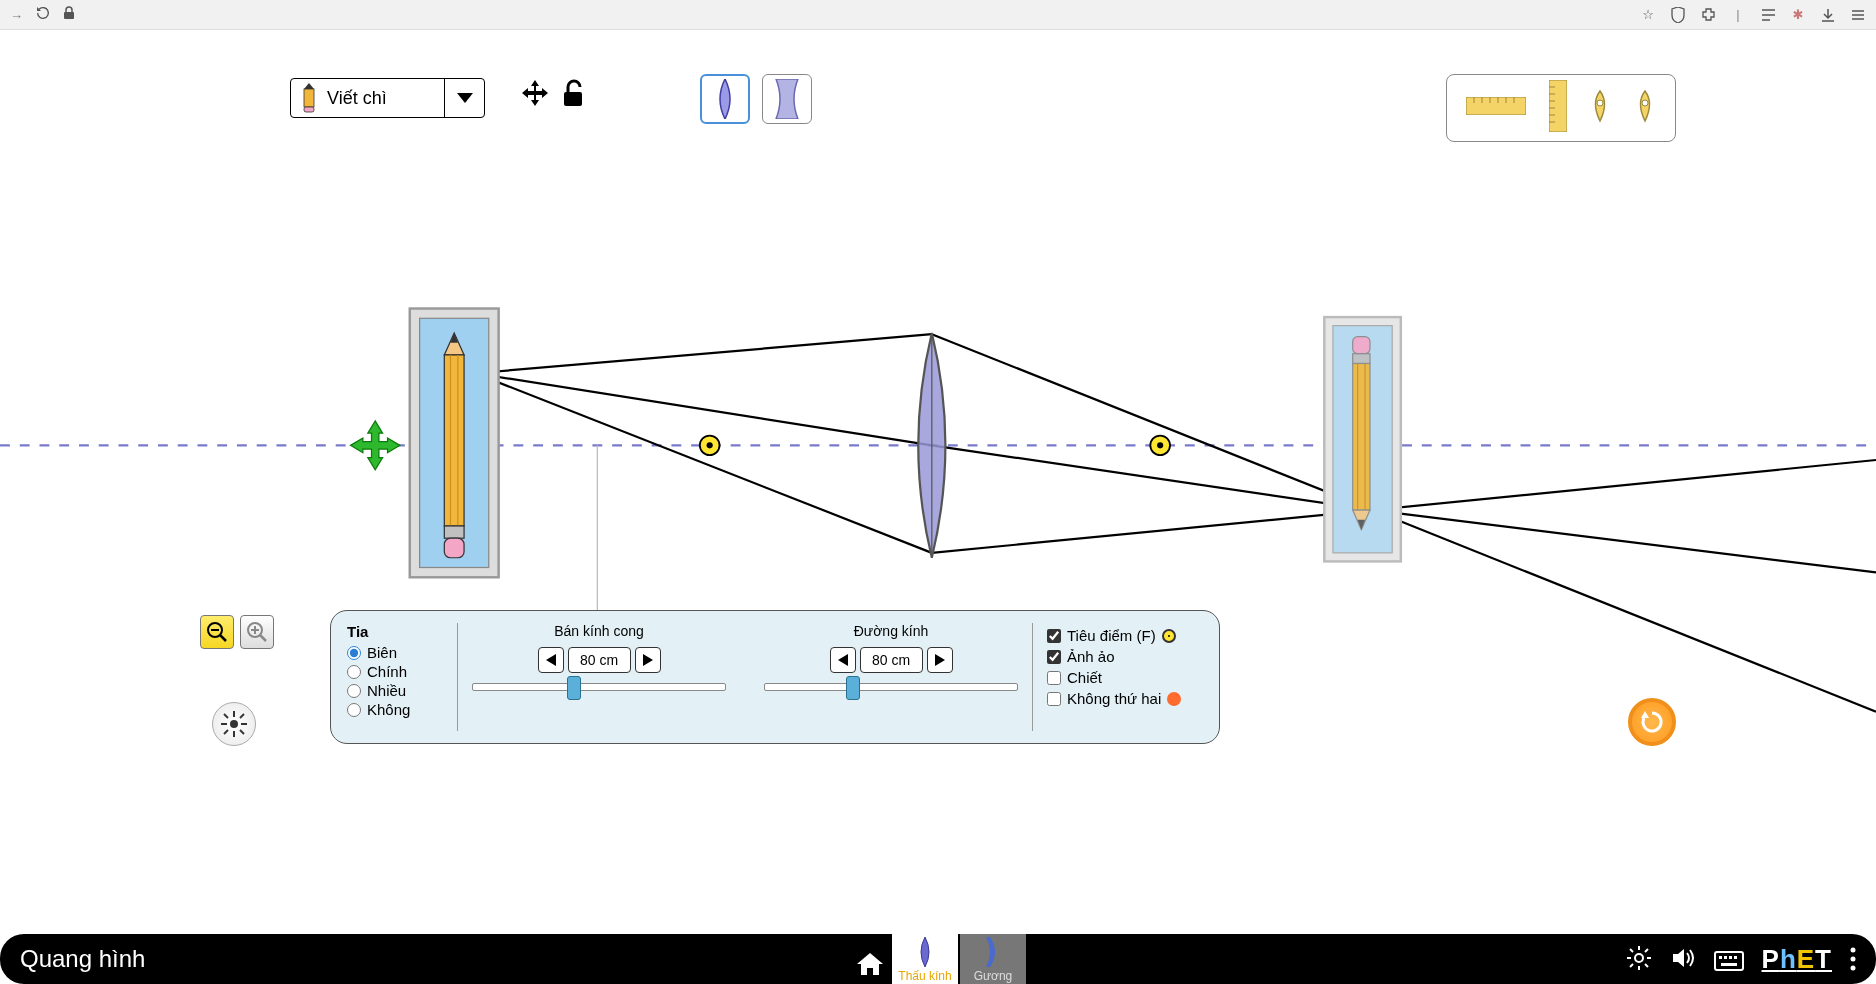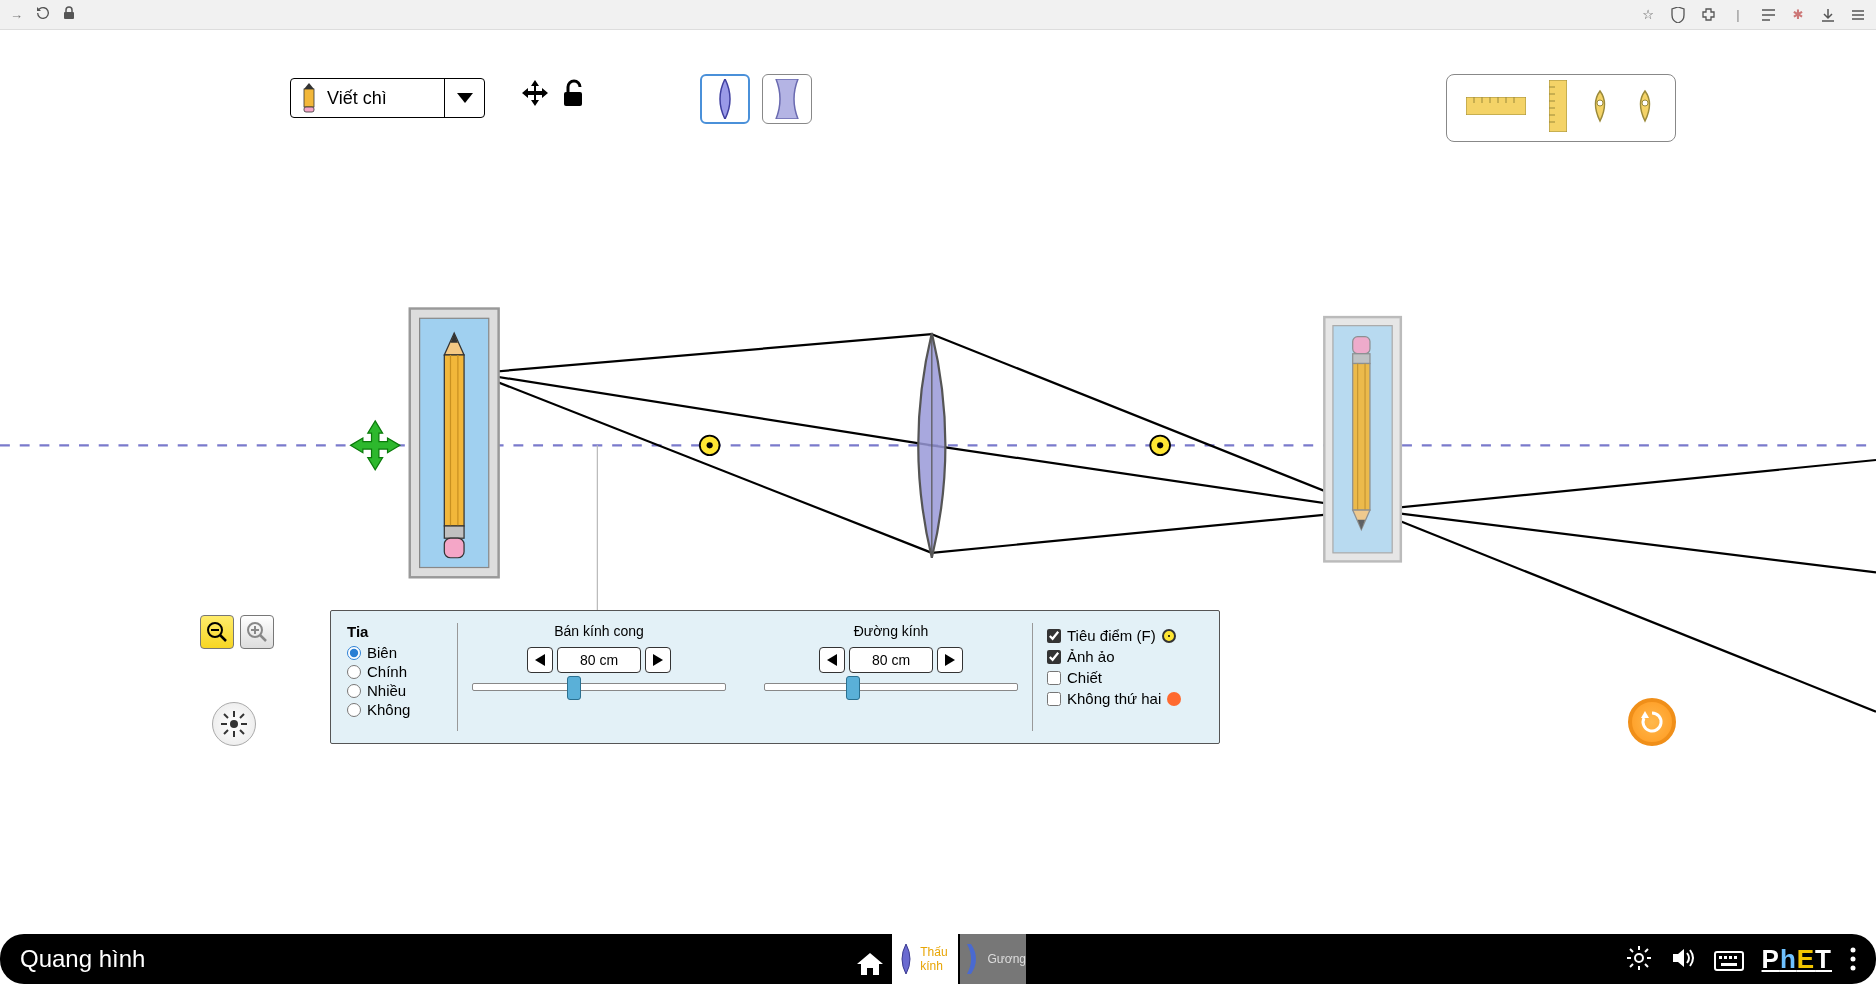--- a/index.html
+++ b/index.html
@@ -67,40 +67,40 @@
   
   .light-btn {
     position: absolute; left: 212px; top: 672px; width: 44px; height: 44px;
     border: 1px solid #aaa; border-radius: 50%; background: radial-gradient(#fff, #e8e8e8);
     display: flex; align-items: center; justify-content: center;
   }
   
   
   .control-panel {
     position: absolute; left: 330px; top: 580px; width: 890px; height: 134px;
-    background: #e3f1f7; border: 1px solid #555; border-radius: 2px;
+    background: #e3f1f7; border: 1px solid #555; border-radius: 17px;
     display: flex; padding: 12px 16px;
   }
   .rays-section { width: 110px; }
   .rays-section .title { font-weight: bold; font-size: 15px; margin-bottom: 4px; }
   .rays-section label { display: flex; align-items: center; gap: 6px; font-size: 15px; margin: 2px 0; }
   .rays-section input[type=radio] { width: 14px; height: 14px; accent-color: #2a7fd4; }
   
   .slider-section {
     flex: 1; display: flex; gap: 30px; padding: 0 10px;
     border-left: 1px solid #999; border-right: 1px solid #999;
   }
   .slider-col { flex: 1; text-align: center; }
   .slider-col .s-title { font-size: 14px; margin-bottom: 8px; }
   .spinner-row { display: flex; align-items: center; justify-content: center; gap: 4px; margin-bottom: 10px; }
   .spin-btn {
     width: 26px; height: 26px; border: 1px solid #333; background: #fff; border-radius: 4px;
     display: flex; align-items: center; justify-content: center; cursor: pointer;
   }
-  .spin-val { width: 84px; height: 26px; border: 1px solid #333; background: #fff; border-radius: 4px;
+  .spin-val { width: 63px; height: 26px; border: 1px solid #333; background: #fff; border-radius: 4px;
     display: flex; align-items: center; justify-content: center; font-size: 14px; }
   .slider-track {
     position: relative; height: 8px; background: #fff; border: 1px solid #888; border-radius: 2px;
     margin: 0 4px;
   }
   .slider-thumb {
     position: absolute; top: -8px; width: 14px; height: 24px; background: #5ab0d8;
     border: 1px solid #2a7090; border-radius: 3px; transform: translateX(-50%);
   }
   
@@ -124,21 +124,21 @@
     padding: 0 20px;
     border-radius: 24px;
   }
   .bottom-bar .sim-title { font-size: 24px; }
   .bottom-bar .center-tabs {
     position: absolute; left: 50%; transform: translateX(-50%);
     display: flex; align-items: flex-end; gap: 2px; height: 100%;
   }
   .home-icon { width: 40px; color: #fff; display:flex; align-items:center; justify-content:center; height:40px; }
   .tab {
-    width: 66px; height: 50px; display: flex; 
+    width: 66px; height: 50px; display: flex; flex-direction: column;
     align-items: center; justify-content: center; font-size: 11px; padding-bottom: 1px;
   }
   .tab.active { background: #fff; color: #e8a505; }
   .tab.active .tab-label { color: #e8a505; }
   .tab-img { width: 40px; height: 34px; display:flex; align-items:center; justify-content:center; }
   .tab-label { font-size: 12px; }
   .bottom-bar .right-group { margin-left: auto; display: flex; align-items: flex-end; gap: 18px; text-decoration: underline; }
   .phet-logo { font-weight: 900; font-size: 26px; letter-spacing: 1px; }
   .phet-e { color: #f2c400; }
   .phet-h { color: #6ec1ff; }

